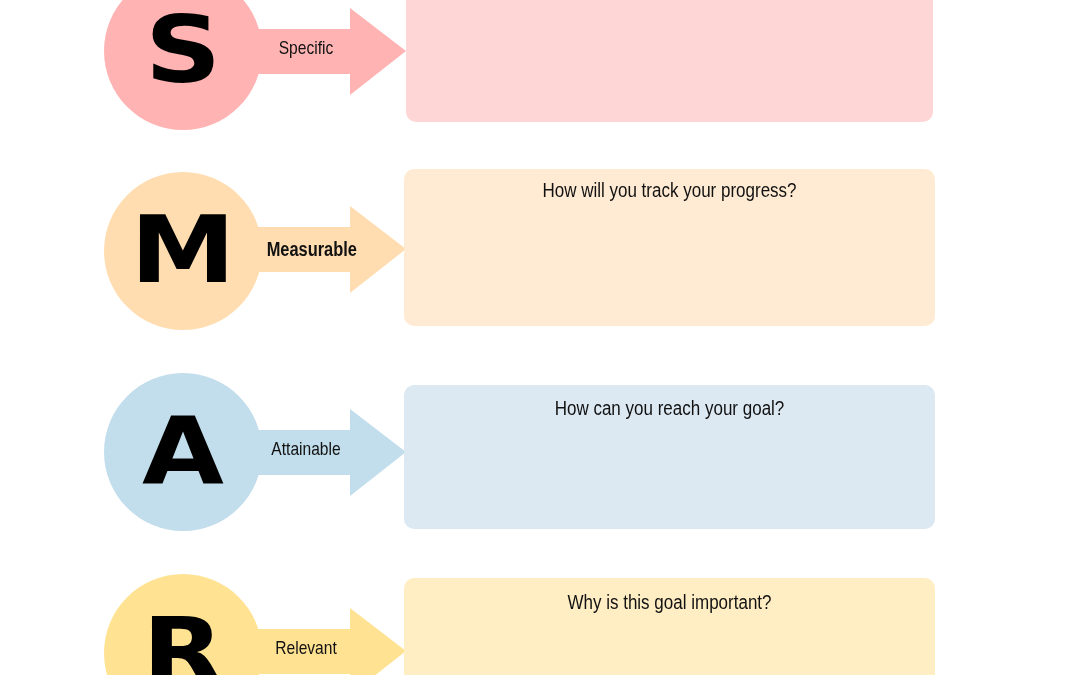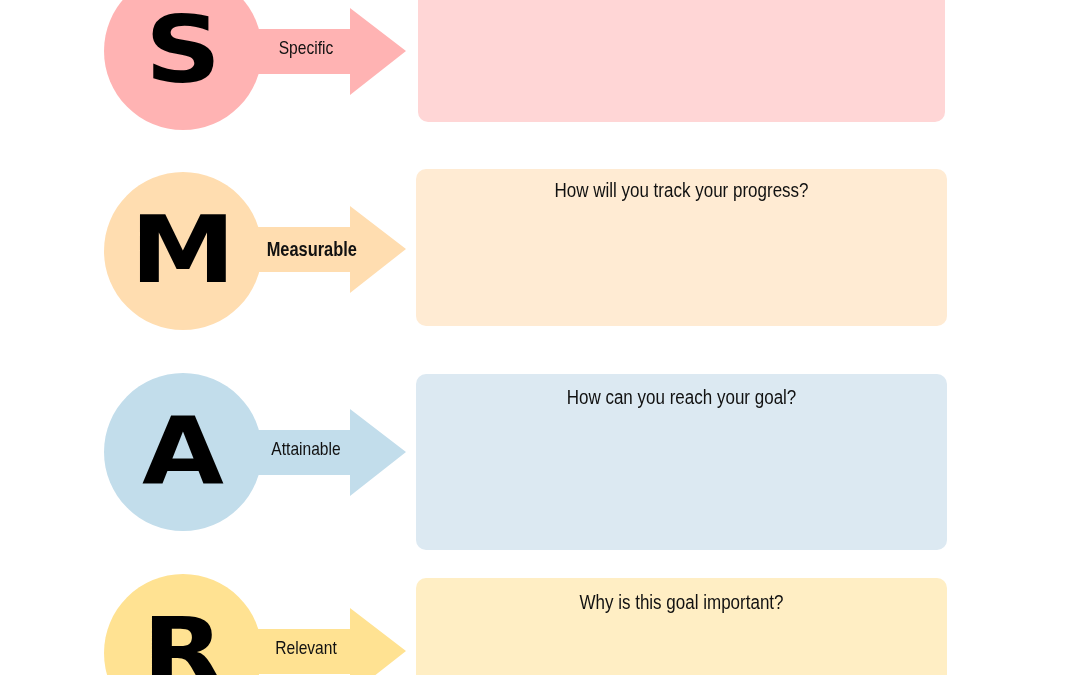--- a/index.html
+++ b/index.html
@@ -8,21 +8,21 @@
   .row { position:absolute; left:0; width:1080px; height:170px; }
   .circle { position:absolute; left:104px; width:158px; height:158px; border-radius:50%; }
   .letter { position:absolute; left:104px; width:158px; height:158px; display:flex; align-items:center;
             justify-content:center; font-family:"DejaVu Sans", sans-serif; font-weight:bold;
             font-size:92px; color:#000; line-height:1; transform:scaleX(1.15); }
   .arrow { position:absolute; left:240px; width:168px; height:90px; }
   .arrow svg { display:block; }
   .arrow-label { position:absolute; left:258px; width:96px; text-align:center; font-family:"Liberation Sans", sans-serif;
                  font-size:19px; color:#111; transform:scaleX(0.82); white-space:nowrap; }
   .arrow-label.bold { font-weight:bold; font-size:20px; }
-  .box { position:absolute; border-radius:10px;margin-left:12px; }
+  .box { position:absolute; border-radius:10px; }
   .question { position:absolute; left:0; right:0; text-align:center; font-family:"Liberation Sans", sans-serif;
               font-size:20px; color:#111; transform:scaleX(0.85); white-space:nowrap; }
 </style>
 </head>
 <body>
 
 <div class="row" style="top:-28px;">
   <div class="circle" style="top:0; background:#FFB3B3;"></div>
   <div class="letter" style="top:0;">S</div>
   <div class="arrow" style="top:36px;">
@@ -52,21 +52,21 @@
 
 <div class="row" style="top:373px;">
   <div class="circle" style="top:0; background:#C2DDEB;"></div>
   <div class="letter" style="top:0;">A</div>
   <div class="arrow" style="top:36px;">
     <svg width="168" height="90" viewBox="0 0 168 90">
         <polygon points="0,21 110,21 110,0 166,43 110,87 110,66 0,66" fill="#C2DDEB"></polygon>
       </svg>
   </div>
   <div class="arrow-label" style="top:65px;">Attainable</div>
-  <div class="box" style="left:404px; top:1px; width:531px; height:176px; background:#DCE9F2;">
+  <div class="box" style="left:404px; top:12px; width:531px; height:144px; background:#DCE9F2;">
     <div class="question" style="top:12px;">How can you reach your goal?</div>
   </div>
 </div>
 
 <div class="row" style="top:574px;">
   <div class="circle" style="top:0; background:#FFE292;"></div>
   <div class="letter" style="top:0;">R</div>
   <div class="arrow" style="top:34px;">
     <svg width="168" height="90" viewBox="0 0 168 90">
         <polygon points="0,21 110,21 110,0 166,43 110,87 110,66 0,66" fill="#FFE292"></polygon>

